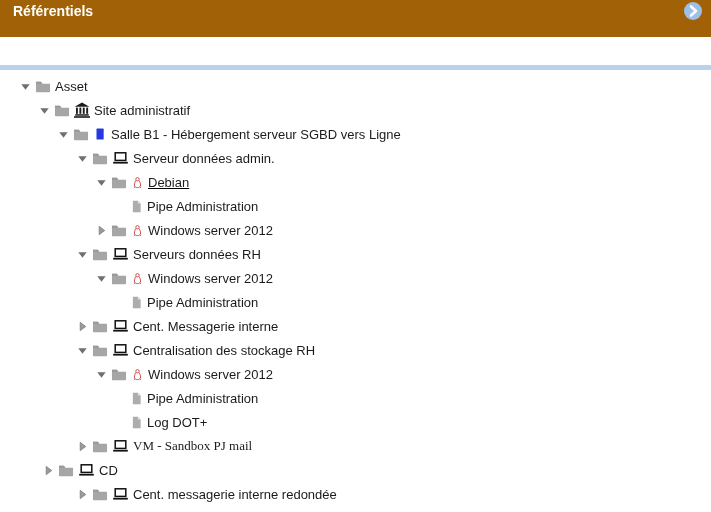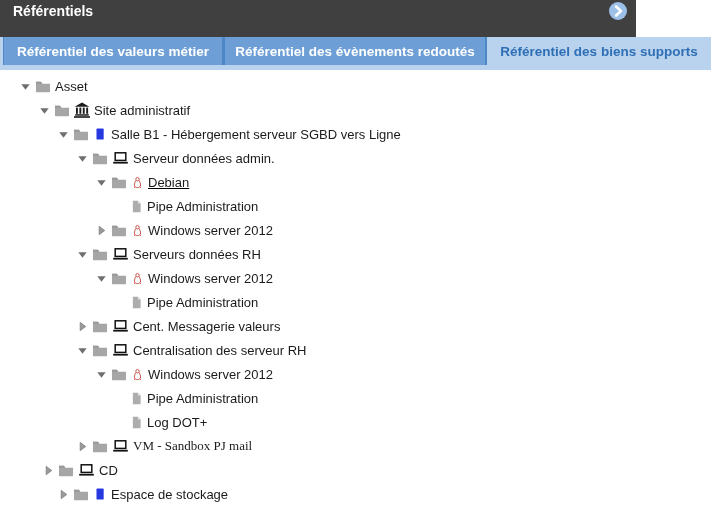--- a/index.html
+++ b/index.html
@@ -1,21 +1,21 @@
 <!DOCTYPE html>
 <html><head>
 <meta charset="utf-8">
 <style>
   html,body{margin:0;padding:0;}
   body{width:711px;height:512px;overflow:hidden;background:#fff;
        font-family:"Liberation Sans","DejaVu Sans",sans-serif;}
   .app{position:relative;width:711px;height:512px;background:#fff;overflow:hidden;}
 
   
-  .hdr{position:absolute;left:0;top:0;width:636px;height:37px;background:#404040;
+  .hdr{position:absolute;left:0;top:0;width:711px;height:37px;background:#a16207;
        display:flex;align-items:center;justify-content:space-between;box-sizing:border-box;
        padding:0 8px 16px 13px;}
   .hdr-title{color:#ffffff;font-size:14px;font-weight:bold;}
   .panel-toggle{width:20px;height:20px;cursor:pointer;flex:0 0 auto;}
 
   
   .tabbar{position:absolute;left:0;top:37px;width:711px;height:28px;background:#4e87c6;
           display:flex;align-items:stretch;}
   .tab-lsliver{flex:0 0 3px;background:#b9d3ee;margin-right:1px;}
   .tab{display:flex;align-items:center;justify-content:center;
@@ -49,26 +49,20 @@
     <span class="panel-toggle">
       <span>
         <svg width="20" height="20" viewBox="0 0 20 20">
           <circle cx="10" cy="10" r="9" fill="#9dc0e8"></circle>
           <path d="M8 5.5 L13 10 L8 14.5" stroke="#ffffff" stroke-width="2.6" fill="none" stroke-linecap="round" stroke-linejoin="round"></path>
         </svg>
       </span>
     </span>
   </div>
 
-  <div class="tabbar">
-    <span class="tab-lsliver"></span>
-    <div class="tab tab1">Référentiel des valeurs métier</div>
-    <div class="tab tab2">Référentiel des évènements redoutés</div>
-    <div class="tab tab3">Référentiel des biens supports</div>
-  </div>
   <div class="understrip"></div>
 
   <div class="lstrip">
     <div class="lthumb"></div>
   </div>
 
   <div class="tree">
       <div class="row" style="padding-left: 18px; align-items: center;">
         <span class="arrow">
           <svg width="13" height="13" viewBox="0 0 14 14">
@@ -261,41 +255,41 @@
             <path d="M0.5 3 h5.2 l1.6 2 h8.2 V13.2 a0.8 0.8 0 0 1 -0.8 0.8 H1.3 A0.8 0.8 0 0 1 0.5 13.2 Z" fill="#a6a6a6"></path>
             <path d="M0.5 3 h5.2 l1.6 2 H0.5z" fill="#989898"></path>
           </svg>
         </span>
         <span class="ticon">
           <svg width="17" height="16" viewBox="0 0 17 16">
             <rect x="3.2" y="2.8" width="10.6" height="7.6" fill="none" stroke="#111" stroke-width="1.5"></rect>
             <path d="M1.2 11.8 h14.6 v1.8 H1.2z" fill="#111"></path>
           </svg>
         </span>
-        <span class="label">Cent. Messagerie valeurs</span>
+        <span class="label">Cent. Messagerie interne</span>
       </div>
       <div class="row" style="padding-left: 75px;">
         <span class="arrow">
           <svg width="13" height="13" viewBox="0 0 14 14">
             <path d="M2.5 4.5 h9 L7 10.5z" fill="#6f6f6f"></path>
           </svg>
         </span>
         <span class="ticon">
           <svg width="16" height="15" viewBox="0 0 16 16">
             <path d="M0.5 3 h5.2 l1.6 2 h8.2 V13.2 a0.8 0.8 0 0 1 -0.8 0.8 H1.3 A0.8 0.8 0 0 1 0.5 13.2 Z" fill="#a6a6a6"></path>
             <path d="M0.5 3 h5.2 l1.6 2 H0.5z" fill="#989898"></path>
           </svg>
         </span>
         <span class="ticon">
           <svg width="17" height="16" viewBox="0 0 17 16">
             <rect x="3.2" y="2.8" width="10.6" height="7.6" fill="none" stroke="#111" stroke-width="1.5"></rect>
             <path d="M1.2 11.8 h14.6 v1.8 H1.2z" fill="#111"></path>
           </svg>
         </span>
-        <span class="label">Centralisation des serveur RH</span>
+        <span class="label">Centralisation des stockage RH</span>
       </div>
       <div class="row" style="padding-left: 94px;">
         <span class="arrow">
           <svg width="13" height="13" viewBox="0 0 14 14">
             <path d="M2.5 4.5 h9 L7 10.5z" fill="#6f6f6f"></path>
           </svg>
         </span>
         <span class="ticon">
           <svg width="16" height="15" viewBox="0 0 16 16">
             <path d="M0.5 3 h5.2 l1.6 2 h8.2 V13.2 a0.8 0.8 0 0 1 -0.8 0.8 H1.3 A0.8 0.8 0 0 1 0.5 13.2 Z" fill="#a6a6a6"></path>
@@ -364,20 +358,40 @@
           </svg>
         </span>
         <span class="ticon">
           <svg width="17" height="16" viewBox="0 0 17 16">
             <rect x="3.2" y="2.8" width="10.6" height="7.6" fill="none" stroke="#111" stroke-width="1.5"></rect>
             <path d="M1.2 11.8 h14.6 v1.8 H1.2z" fill="#111"></path>
           </svg>
         </span>
         <span class="label">CD</span>
       </div>
+      <div class="row" style="padding-left: 75px;">
+        <span class="arrow">
+          <svg width="13" height="13" viewBox="0 0 14 14">
+            <path d="M4.5 2.5 L10.5 7 L4.5 11.5z" fill="#9a9a9a" stroke="#7d7d7d" stroke-width="0.8"></path>
+          </svg>
+        </span>
+        <span class="ticon">
+          <svg width="16" height="15" viewBox="0 0 16 16">
+            <path d="M0.5 3 h5.2 l1.6 2 h8.2 V13.2 a0.8 0.8 0 0 1 -0.8 0.8 H1.3 A0.8 0.8 0 0 1 0.5 13.2 Z" fill="#a6a6a6"></path>
+            <path d="M0.5 3 h5.2 l1.6 2 H0.5z" fill="#989898"></path>
+          </svg>
+        </span>
+        <span class="ticon">
+          <svg width="17" height="16" viewBox="0 0 17 16">
+            <rect x="3.2" y="2.8" width="10.6" height="7.6" fill="none" stroke="#111" stroke-width="1.5"></rect>
+            <path d="M1.2 11.8 h14.6 v1.8 H1.2z" fill="#111"></path>
+          </svg>
+        </span>
+        <span class="label">Cent. messagerie interne redondée</span>
+      </div>
       <div class="row" style="padding-left: 56px;">
         <span class="arrow">
           <svg width="13" height="13" viewBox="0 0 14 14">
             <path d="M4.5 2.5 L10.5 7 L4.5 11.5z" fill="#9a9a9a" stroke="#7d7d7d" stroke-width="0.8"></path>
           </svg>
         </span>
         <span class="ticon">
           <svg width="16" height="15" viewBox="0 0 16 16">
             <path d="M0.5 3 h5.2 l1.6 2 h8.2 V13.2 a0.8 0.8 0 0 1 -0.8 0.8 H1.3 A0.8 0.8 0 0 1 0.5 13.2 Z" fill="#a6a6a6"></path>
             <path d="M0.5 3 h5.2 l1.6 2 H0.5z" fill="#989898"></path>

